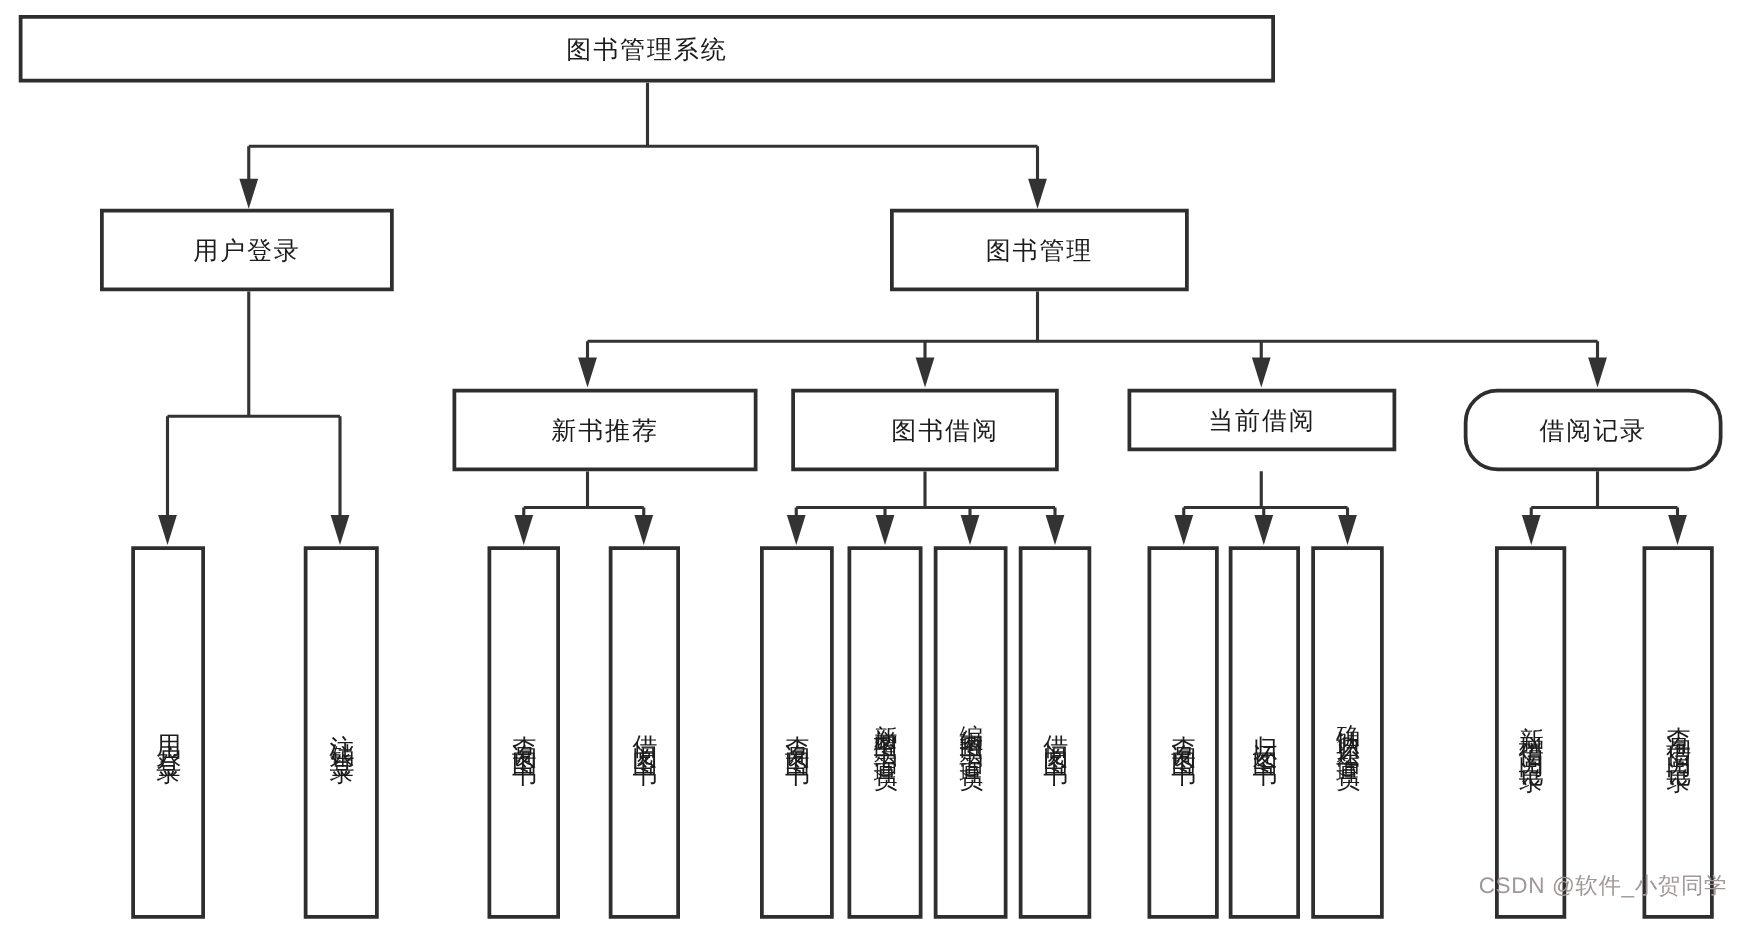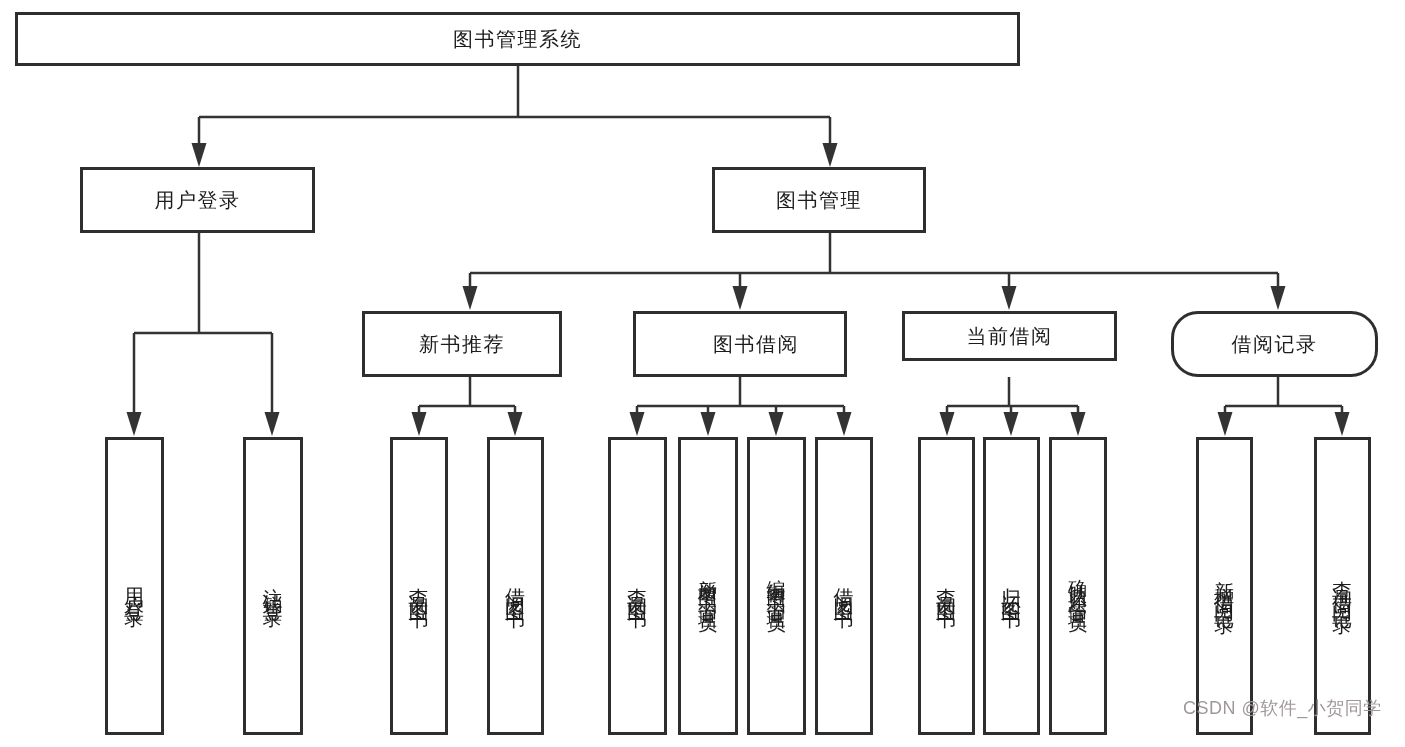--- a/index.html
+++ b/index.html
@@ -39,23 +39,23 @@
     text-orientation: mixed;
     font-size: 20px;
     letter-spacing: 7px;
     line-height: 1;
     white-space: nowrap;
   }
   
   .n-root { left: 15px; top: 12px; width: 1005px; height: 54px; }
   
   .n-l2a { left: 80px;  top: 167px; width: 235px; height: 66px; }
-  .n-l2b { left: 712px; top: 167px; width: 214px; height: 66px; }
-  
-  .n-l3a { left: 362px;  top: 311px; width: 200px; height: 66px; }
+  .n-l2b { left: 712px; top: 167px; width: 239px; height: 66px; }
+  
+  .n-l3a { left: 362px;  top: 311px; width: 244px; height: 66px; }
   .n-l3b { left: 633px;  top: 311px; width: 214px; height: 66px; padding-left: 32px; }
   .n-l3c { left: 902px;  top: 311px; width: 215px; height: 50px; }
   .n-l3d { left: 1171px; top: 311px; width: 207px; height: 66px; border-radius: 27px; }
   
   .leaf { top: 437px; height: 298px; }
   .n-g1b1 { left: 105px;  width: 59px; }
   .n-g1b2 { left: 243px;  width: 60px; }
   .n-g2b1 { left: 390px;  width: 58px; }
   .n-g2b2 { left: 487px;  width: 57px; }
   .n-g3b1 { left: 608px;  width: 59px; }

